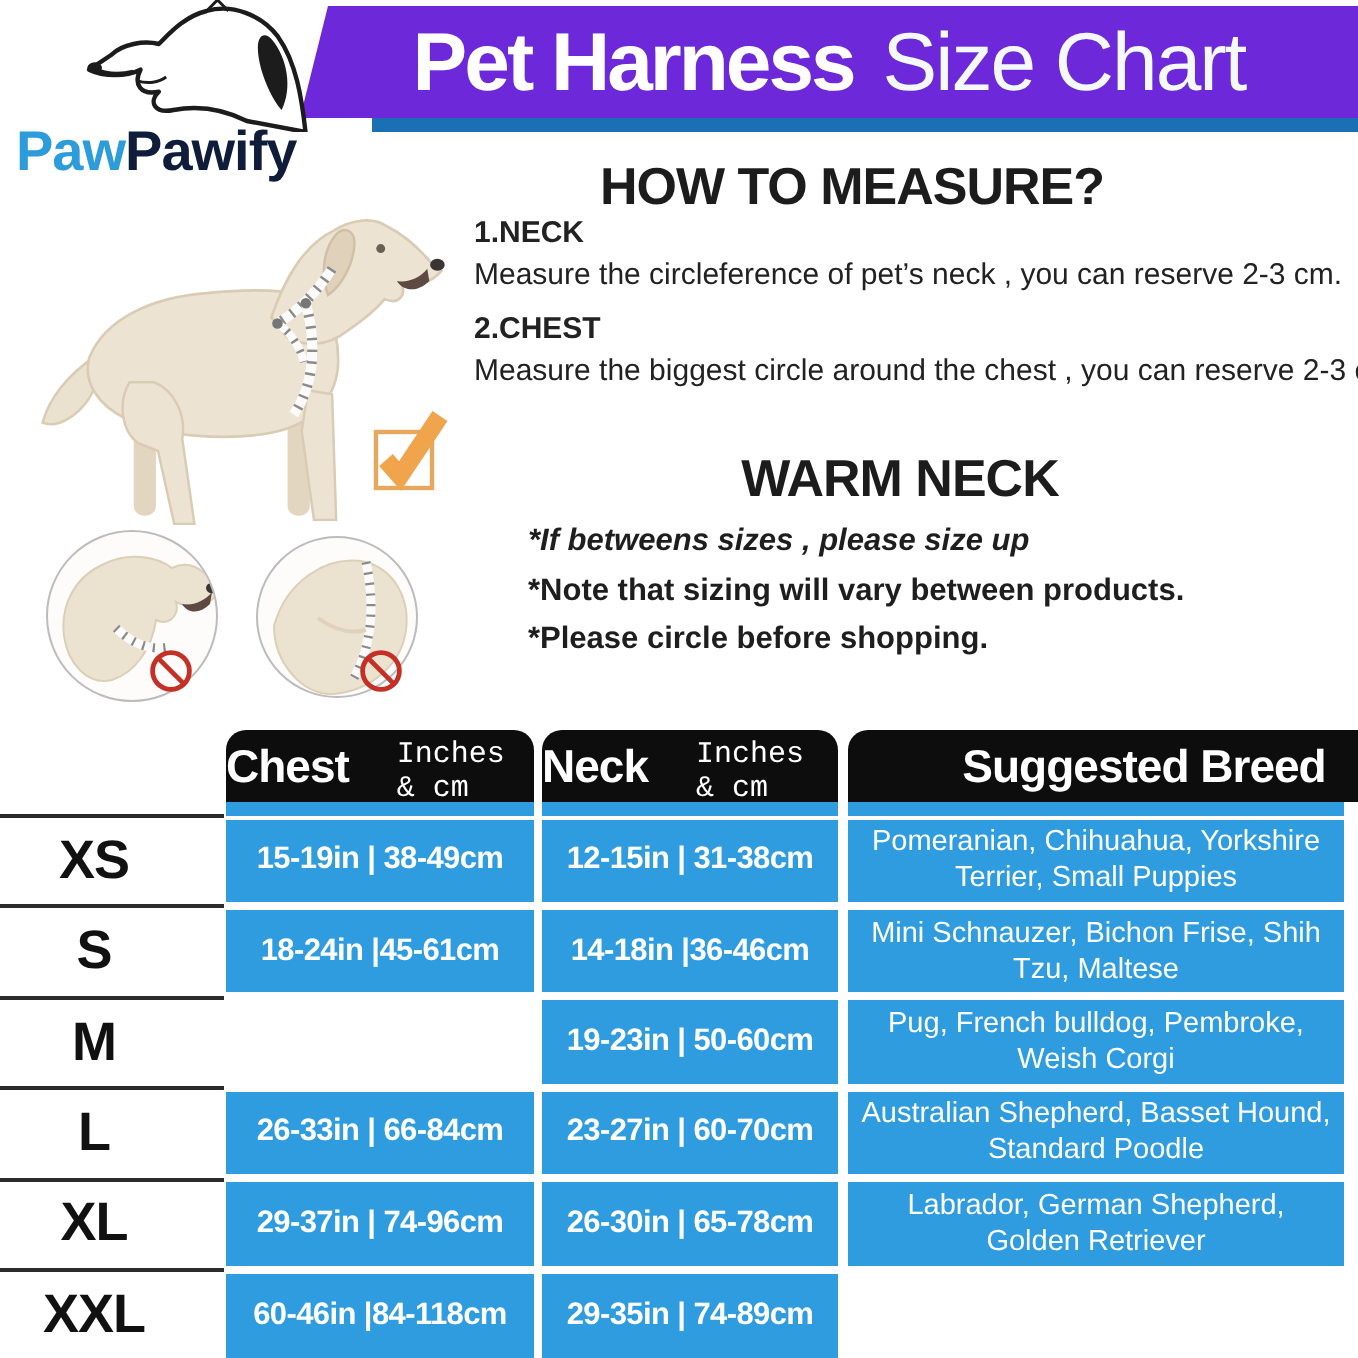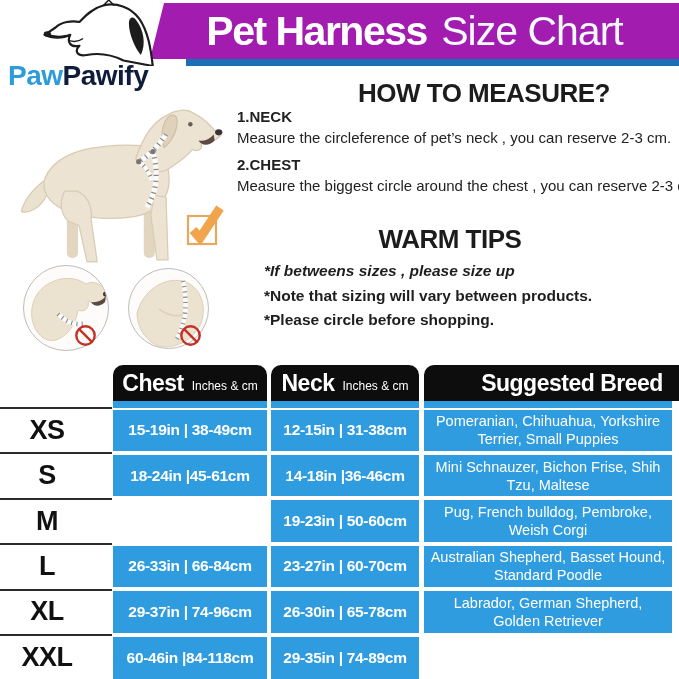--- a/index.html
+++ b/index.html
@@ -5,21 +5,21 @@
   * { margin:0; padding:0; box-sizing:border-box; }
   html,body { background:#ffffff; }
   body { font-family:"Liberation Sans", sans-serif; }
   .stage {
     position:relative; width:679px; height:679px;
     background:#ffffff; overflow:hidden;
   }
   
   .banner-main {
     position:absolute; left:150px; top:3px; width:529px; height:56px;
-    background:#a21caf;
+    background:#6d28d9;
     clip-path:polygon(14px 0%, 100% 0%, 100% 100%, 0% 100%);
     text-align:center; line-height:56px; white-space:nowrap;
   }
   .banner-shadow {
     position:absolute; left:186px; top:59px; width:493px; height:7px;
     background:#1b6fb4;
   }
   .title-bold {
     font-weight:800; font-size:41px; color:#ffffff; letter-spacing:-1.5px;
   }
@@ -42,21 +42,21 @@
     position:absolute; border:1.5px solid #bcbcbc; border-radius:50%;
     overflow:hidden; background:#fdfcfa;
   }
   .inset-1 { left:23px; top:265px; width:86px; height:86px; }
   .inset-2 { left:128px; top:268px; width:81px; height:81px; }
   .no-wrap { position:absolute; }
   .no-1 { left:74px; top:324px; }
   .no-2 { left:179px; top:324px; }
   
   .how-title {
-    position:absolute; left:300px; top:78px; width:310px; text-align:right;
+    position:absolute; left:300px; top:78px; width:310px; text-align:left;
     font-size:26px; font-weight:800; color:#1c1c1c; letter-spacing:-0.5px;
   }
   .step-label {
     position:absolute; font-size:15px; font-weight:700; color:#222222;
   }
   .step-text {
     position:absolute; font-size:15px; font-weight:500; color:#222222;
     width:445px; white-space:nowrap;
   }
   .lbl-1 { left:237px; top:108px; }
@@ -75,21 +75,21 @@
   .tip-0 { top:262px;font-style:italic; }
   .tip-1 { top:287px; }
   .tip-2 { top:311px; }
   
   .col-head {
     position:absolute; top:365px; height:36px; background:#0d0d0d;
     border-radius:10px 10px 0 0; color:#ffffff;
     display:flex; align-items:center; justify-content:center;
   }
   .col-head .big { font-size:23px; font-weight:800; letter-spacing:-0.5px; }
-  .col-head .small { font-size:12px; font-weight:400; margin-left:8px; margin-top:6px; }
+  .col-head .small { font-size:15px; font-weight:400; margin-left:24px; margin-top:6px;font-family:Liberation Mono, monospace; }
   .head-chest { left:113px; width:154px; }
   .head-neck  { left:271px; width:148px; }
   .head-breed { left:424px; width:296px; }
   .head-bar { position:absolute; top:401px; height:7px; background:#2f9ce0; }
   .bar-chest { left:113px; width:154px; }
   .bar-neck  { left:271px; width:148px; }
   .bar-breed { left:424px; width:248px; }
   .size-line {
     position:absolute; left:0; width:112px; height:2px; background:#2b2b2b;
   }
@@ -193,21 +193,21 @@
     <circle cx="11.5" cy="11.5" r="9.2" fill="none" stroke="#c43026" stroke-width="2.4"></circle>
     <line x1="5.2" y1="5.2" x2="17.8" y2="17.8" stroke="#c43026" stroke-width="2.4"></line>
   </svg>
 
   <div class="how-title">HOW TO MEASURE?</div>
   <div class="step-label lbl-1">1.NECK</div>
   <div class="step-text txt-1">Measure the circleference of pet’s neck , you can reserve 2-3 cm.</div>
   <div class="step-label lbl-2">2.CHEST</div>
   <div class="step-text txt-2">Measure the biggest circle around the chest , you can reserve 2-3 cm.</div>
 
-  <div class="tips-title">WARM TIPS</div>
+  <div class="tips-title">WARM NECK</div>
   <div class="tip tip-0">*If betweens sizes , please size up</div>
   <div class="tip tip-1">*Note that sizing will vary between products.</div>
   <div class="tip tip-2">*Please circle before shopping.</div>
 
   <div class="col-head head-chest">
     <span class="big">Chest</span>
     <span class="small">Inches &amp; cm</span>
   </div>
   <div class="col-head head-neck">
     <span class="big">Neck</span>

